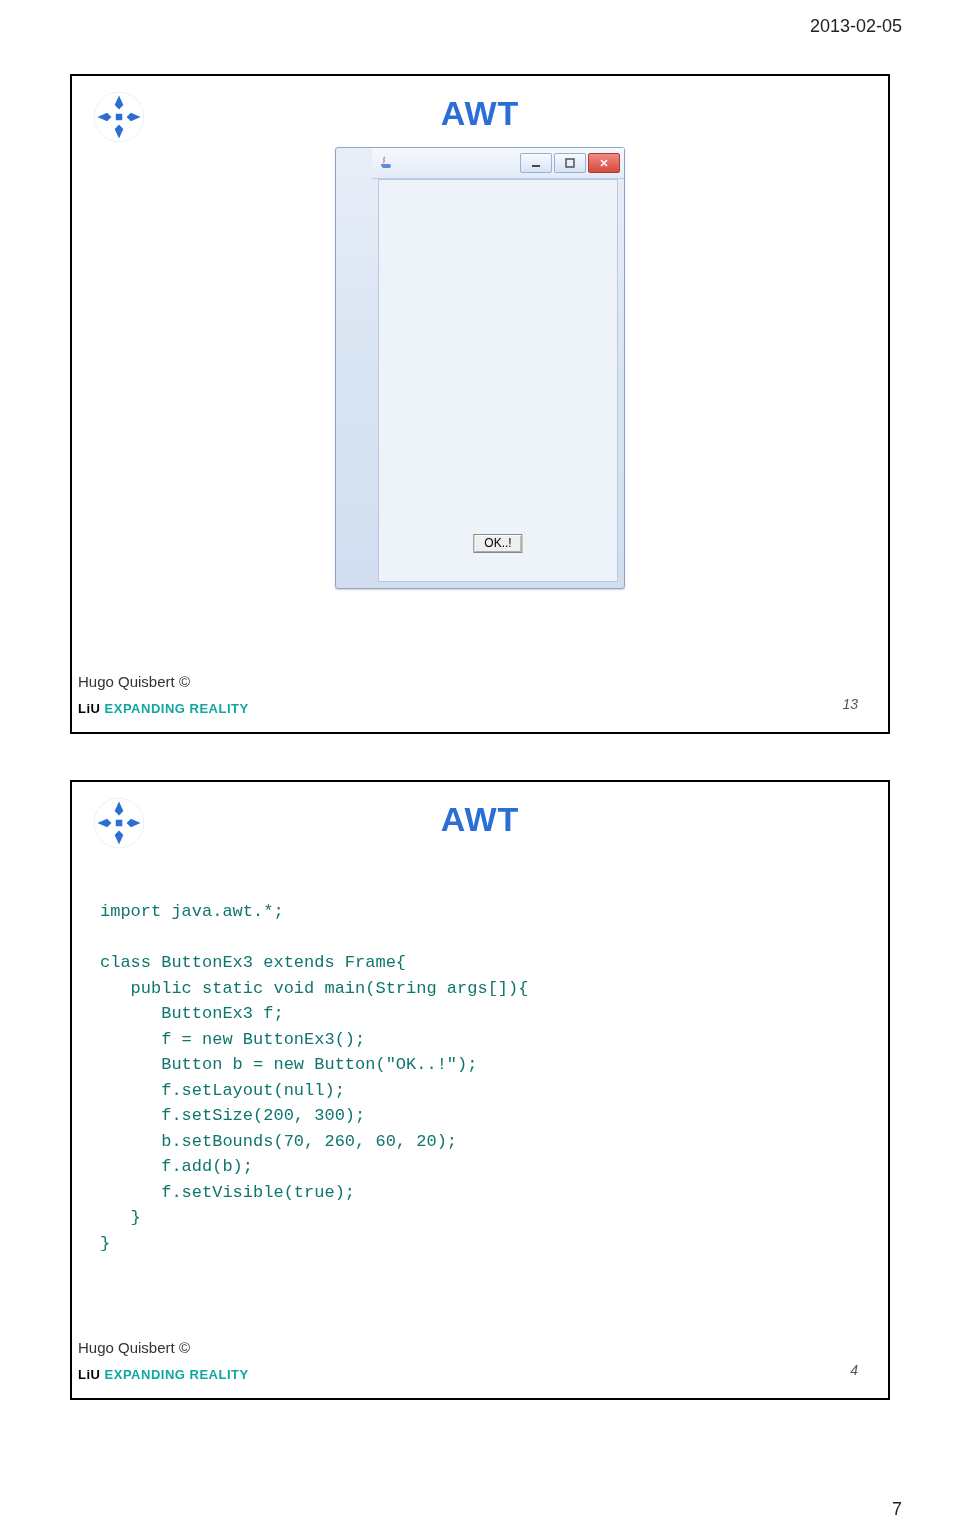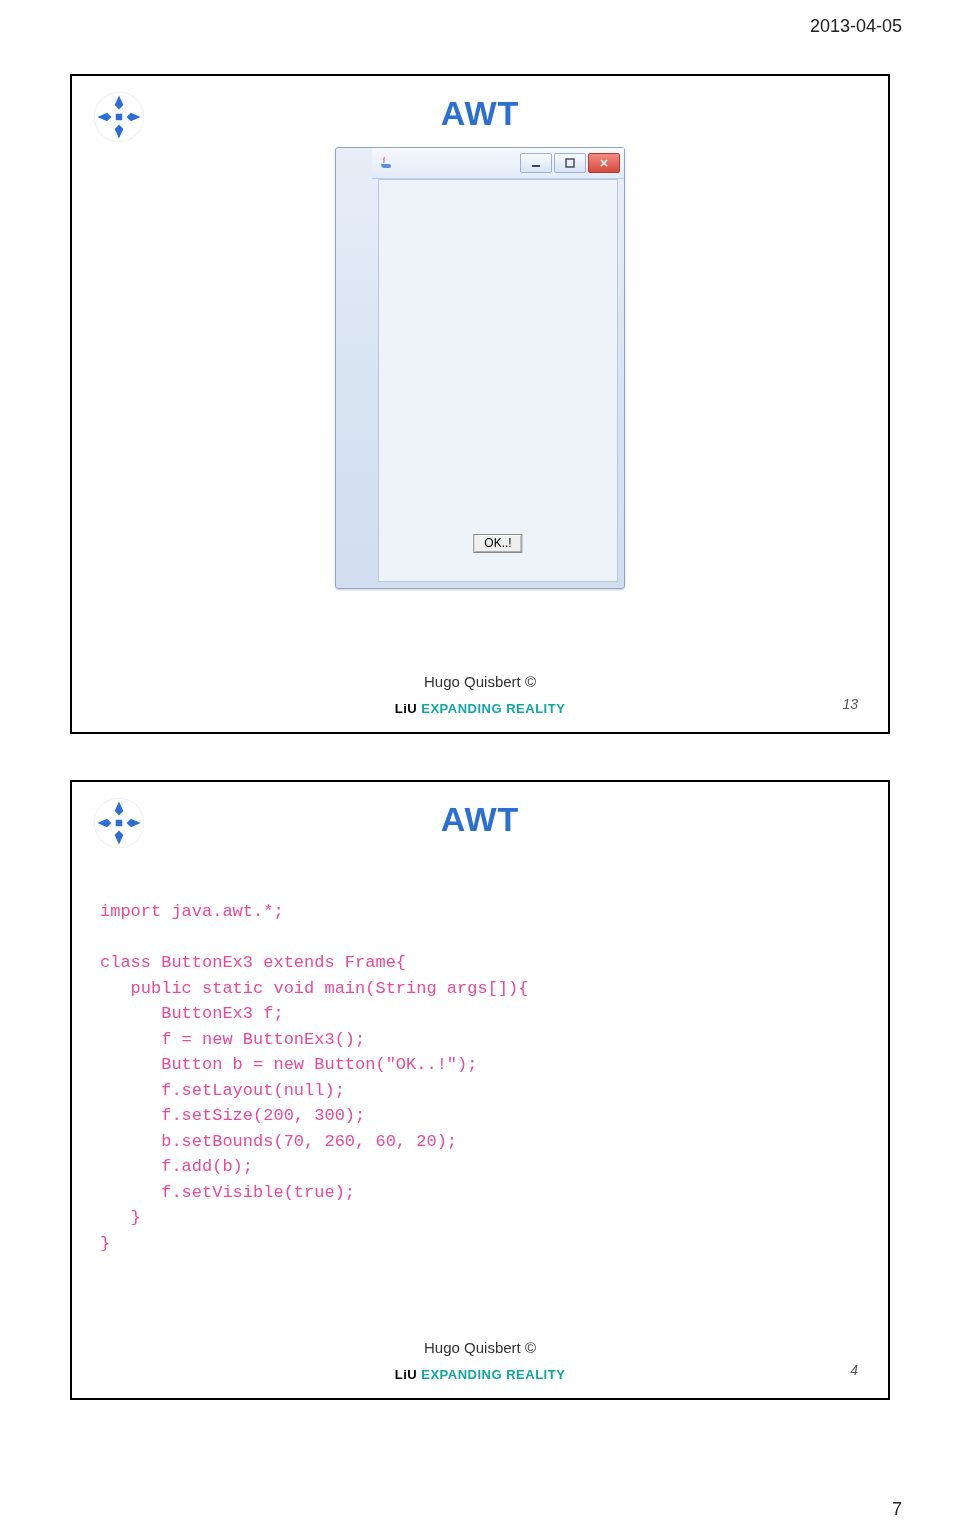--- a/index.html
+++ b/index.html
@@ -62,22 +62,23 @@
     letter-spacing: 1px;
     margin-top: 4px;
   }
 
   
   .slide-footer {
     position: absolute;
     left: 0;
     right: 0;
     bottom: 16px;
-    text-align: center;
+    text-align: left;
     font-size: 15px;
+    padding-left: 6px;
   }
   .slide-footer .copyright { color: #333; }
   .slide-footer .liu {
     margin-top: 11px;
     font-weight: 700;
     letter-spacing: 0.5px;
     color: #10a7a1;
     font-size: 13px;
   }
   .slide-footer .liu-bold { color: #000; font-weight: 900; }
@@ -162,31 +163,31 @@
     border: 1px solid #888;
     box-shadow: inset 1px 1px 0 #fff, inset -1px -1px 0 #aaa;
     color: #000;
   }
 
   
   .code {
     font-family: "Courier New", monospace;
     font-size: 17px;
     line-height: 1.5;
-    color: #ec4899;
+    color: #0f766e;
     white-space: pre;
     margin-top: 60px;
     margin-left: 8px;
   }
 </style>
 </head>
 <body>
 
 <div class="page">
-  <div class="page-date">2013‑04‑05</div>
+  <div class="page-date">2013‑02‑05</div>
   <div class="page-number">7</div>
 
   <div class="slide-frame slide1">
     <div class="logo">
       <svg viewBox="0 0 100 100">
         <circle cx="50" cy="50" r="46" fill="none" stroke="#2b6fd6" stroke-width="0.5" opacity="0.4"></circle>
         <g fill="#2b6fd6">
           <polygon points="50,10 58,28 50,36 42,28"></polygon>
           <polygon points="50,90 58,72 50,64 42,72"></polygon>
           <polygon points="10,50 28,42 36,50 28,58"></polygon>

